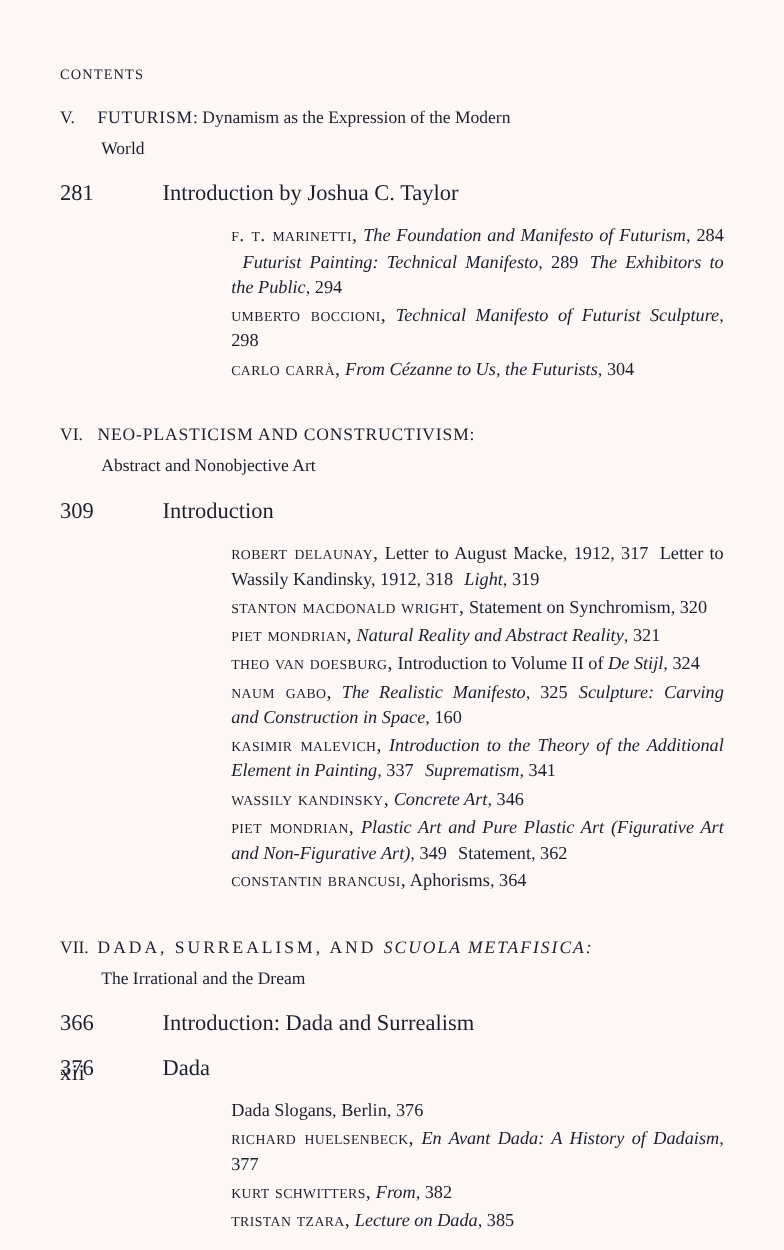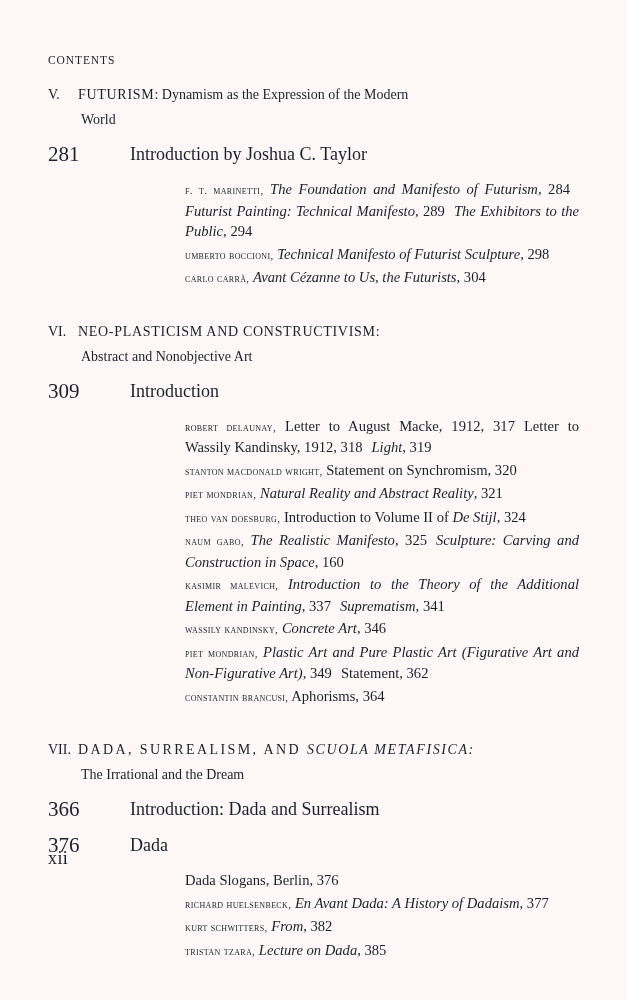--- a/index.html
+++ b/index.html
@@ -77,21 +77,21 @@
   
   .main-entry {
     display: flex;
     font-size: 18px;
     line-height: 27px;
     margin-top: 9px;
   }
   .main-entry .page-num {
     width: 82px;
     flex: 0 0 82px;
-    font-size: 21px;
+    font-size: 18px;
   }
   .main-entry .entry-label {
     flex: 1;
   }
 
   
   .sub-block {
     margin-top: 11px;
     margin-left: 137px;
     width: 394px;
@@ -103,21 +103,21 @@
   .sub-entry {
     margin: 0 0 2px 0;
     text-align: justify;
   }
   .sub-entry:last-child {
     margin-bottom: 0;
   }
   .sub-entry .author {
     font-variant: small-caps;
     text-transform: lowercase;
-    font-size: 11px;
+    font-size: 16px;
     letter-spacing: 0.35px;
   }
   .sub-entry i {
     font-style: italic;
   }
   .sub-entry .gap {
     display: inline-block;
     width: 9px;
   }
 
@@ -151,21 +151,21 @@
           <div class="part-title-line1"><span class="roman-num">V.</span><span class="caps">FUTURISM</span><span>: Dynamism as the Expression of the Modern</span></div>
           <div class="part-title-line2">World</div>
         </div>
         <div class="main-entry">
           <span class="page-num">281</span>
           <span class="entry-label">Introduction by Joshua C. Taylor</span>
         </div>
         <div class="sub-block">
           <p class="sub-entry"><span class="author">F. T. MARINETTI,</span> <i>The Foundation and Manifesto of Futurism</i>, <span>284</span><span class="gap"></span><i>Futurist Painting: Technical Manifesto</i>, <span>289</span><span class="gap"></span><i>The Exhibitors to the Public</i>, <span>294</span></p>
           <p class="sub-entry"><span class="author">UMBERTO BOCCIONI,</span> <i>Technical Manifesto of Futurist Sculpture</i>, <span>298</span></p>
-          <p class="sub-entry"><span class="author">CARLO CARRÀ,</span> <i>Avant Cézanne to Us, the Futurists</i>, <span>304</span></p>
+          <p class="sub-entry"><span class="author">CARLO CARRÀ,</span> <i>From Cézanne to Us, the Futurists</i>, <span>304</span></p>
         </div>
       </div>
       <div class="part gap-lg">
         <div class="part-heading">
           <div class="part-title-line1"><span class="roman-num">VI.</span><span class="caps">NEO-PLASTICISM AND CONSTRUCTIVISM:</span></div>
           <div class="part-title-line2">Abstract and Nonobjective Art</div>
         </div>
         <div class="main-entry">
           <span class="page-num">309</span>
           <span class="entry-label">Introduction</span>

